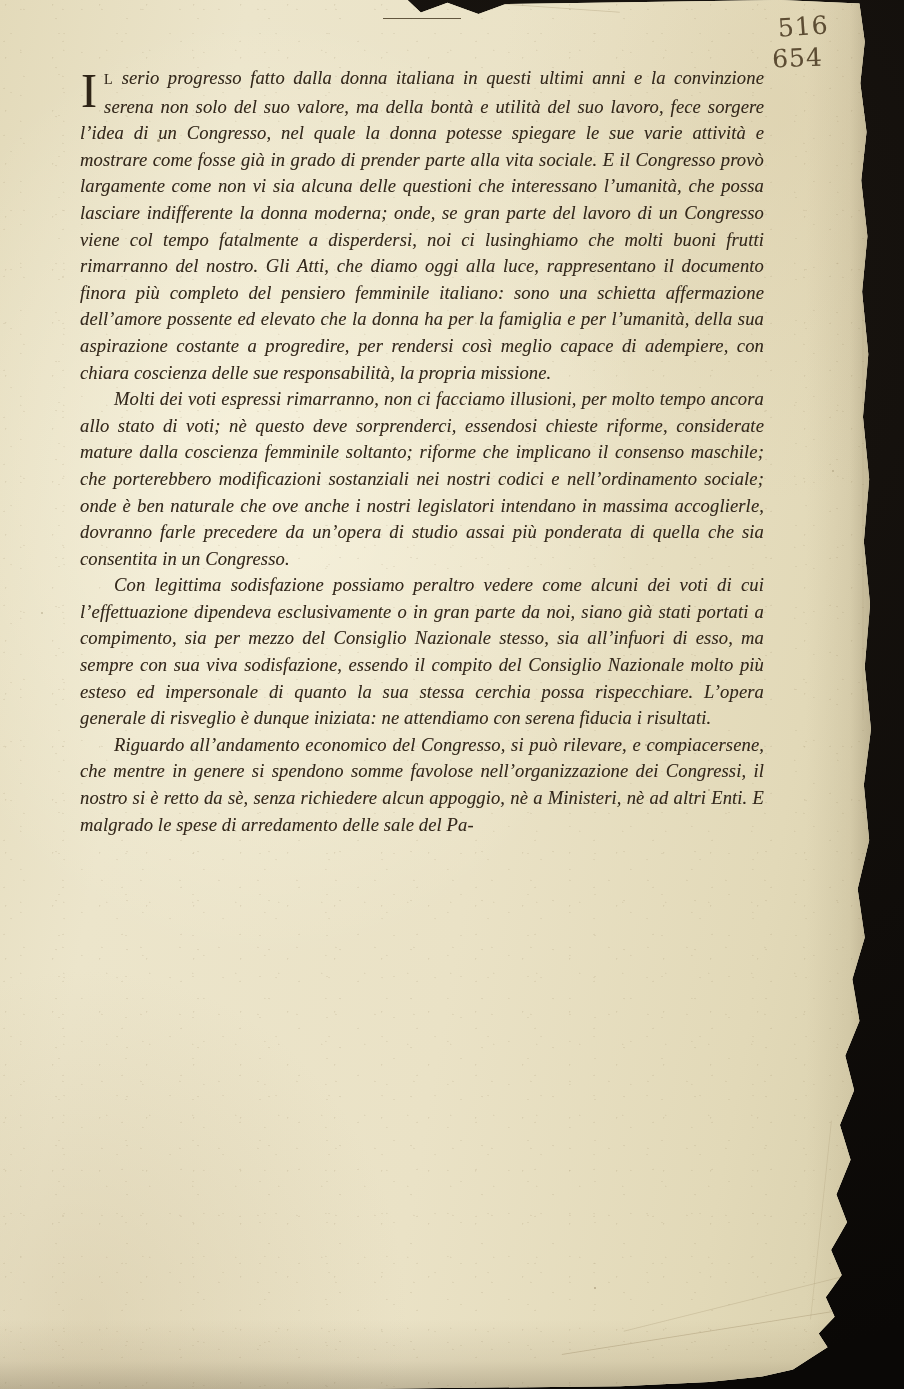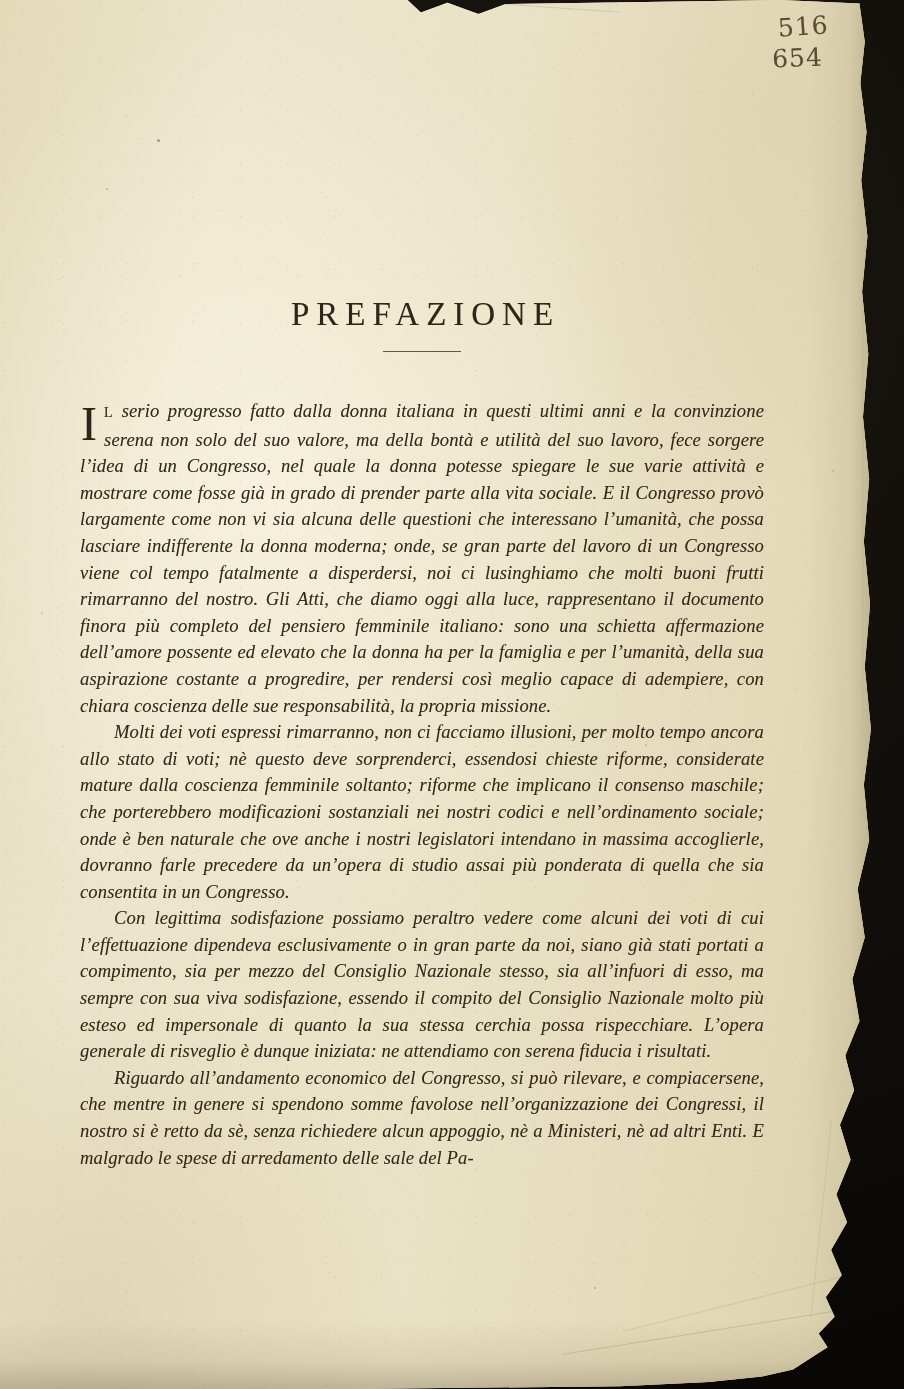--- a/index.html
+++ b/index.html
@@ -249,21 +249,20 @@
     <div class="edge-shade"></div>
     <div class="edge-shade-bottom"></div>
 
     <div class="hand-note">
       <div>516</div>
       <div class="l2">654</div>
     </div>
 
     <div class="content">
 
-      <h1 class="page-title">PREFAZIONE</h1>
       <div class="title-rule"></div>
 
       <div class="body-text">
 
         <p class="first"><span class="dropcap">I</span><span class="smallcaps">L</span> <span>serio progresso fatto dalla donna italiana in questi ultimi anni e la convinzione serena non solo del suo valore, ma della bontà e utilità del suo lavoro, fece sorgere l’idea di un Congresso, nel quale la donna potesse spiegare le sue varie attività e mostrare come fosse già in grado di prender parte alla vita sociale. E il Congresso provò largamente come non vi sia alcuna delle questioni che interessano l’umanità, che possa lasciare indifferente la donna moderna; onde, se gran parte del lavoro di un Congresso viene col tempo fatalmente a disperdersi, noi ci lusinghiamo che molti buoni frutti rimarranno del nostro. Gli Atti, che diamo oggi alla luce, rappresentano il documento finora più completo del pensiero femminile italiano: sono una schietta affermazione dell’amore possente ed elevato che la donna ha per la famiglia e per l’umanità, della sua aspirazione costante a progredire, per rendersi così meglio capace di adempiere, con chiara coscienza delle sue responsabilità, la propria missione.</span></p>
 
         <p>Molti dei voti espressi rimarranno, non ci facciamo illusioni, per molto tempo ancora allo stato di voti; nè questo deve sorprenderci, essendosi chieste riforme, considerate mature dalla coscienza femminile soltanto; riforme che implicano il consenso maschile; che porterebbero modificazioni sostanziali nei nostri codici e nell’ordinamento sociale; onde è ben naturale che ove anche i nostri legislatori intendano in massima accoglierle, dovranno farle precedere da un’opera di studio assai più ponderata di quella che sia consentita in un Congresso.</p>
 
         <p>Con legittima sodisfazione possiamo peraltro vedere come alcuni dei voti di cui l’effettuazione dipendeva esclusivamente o in gran parte da noi, siano già stati portati a compimento, sia per mezzo del Consiglio Nazionale stesso, sia all’infuori di esso, ma sempre con sua viva sodisfazione, essendo il compito del Consiglio Nazionale molto più esteso ed impersonale di quanto la sua stessa cerchia possa rispecchiare. L’opera generale di risveglio è dunque iniziata: ne attendiamo con serena fiducia i risultati.</p>
 

